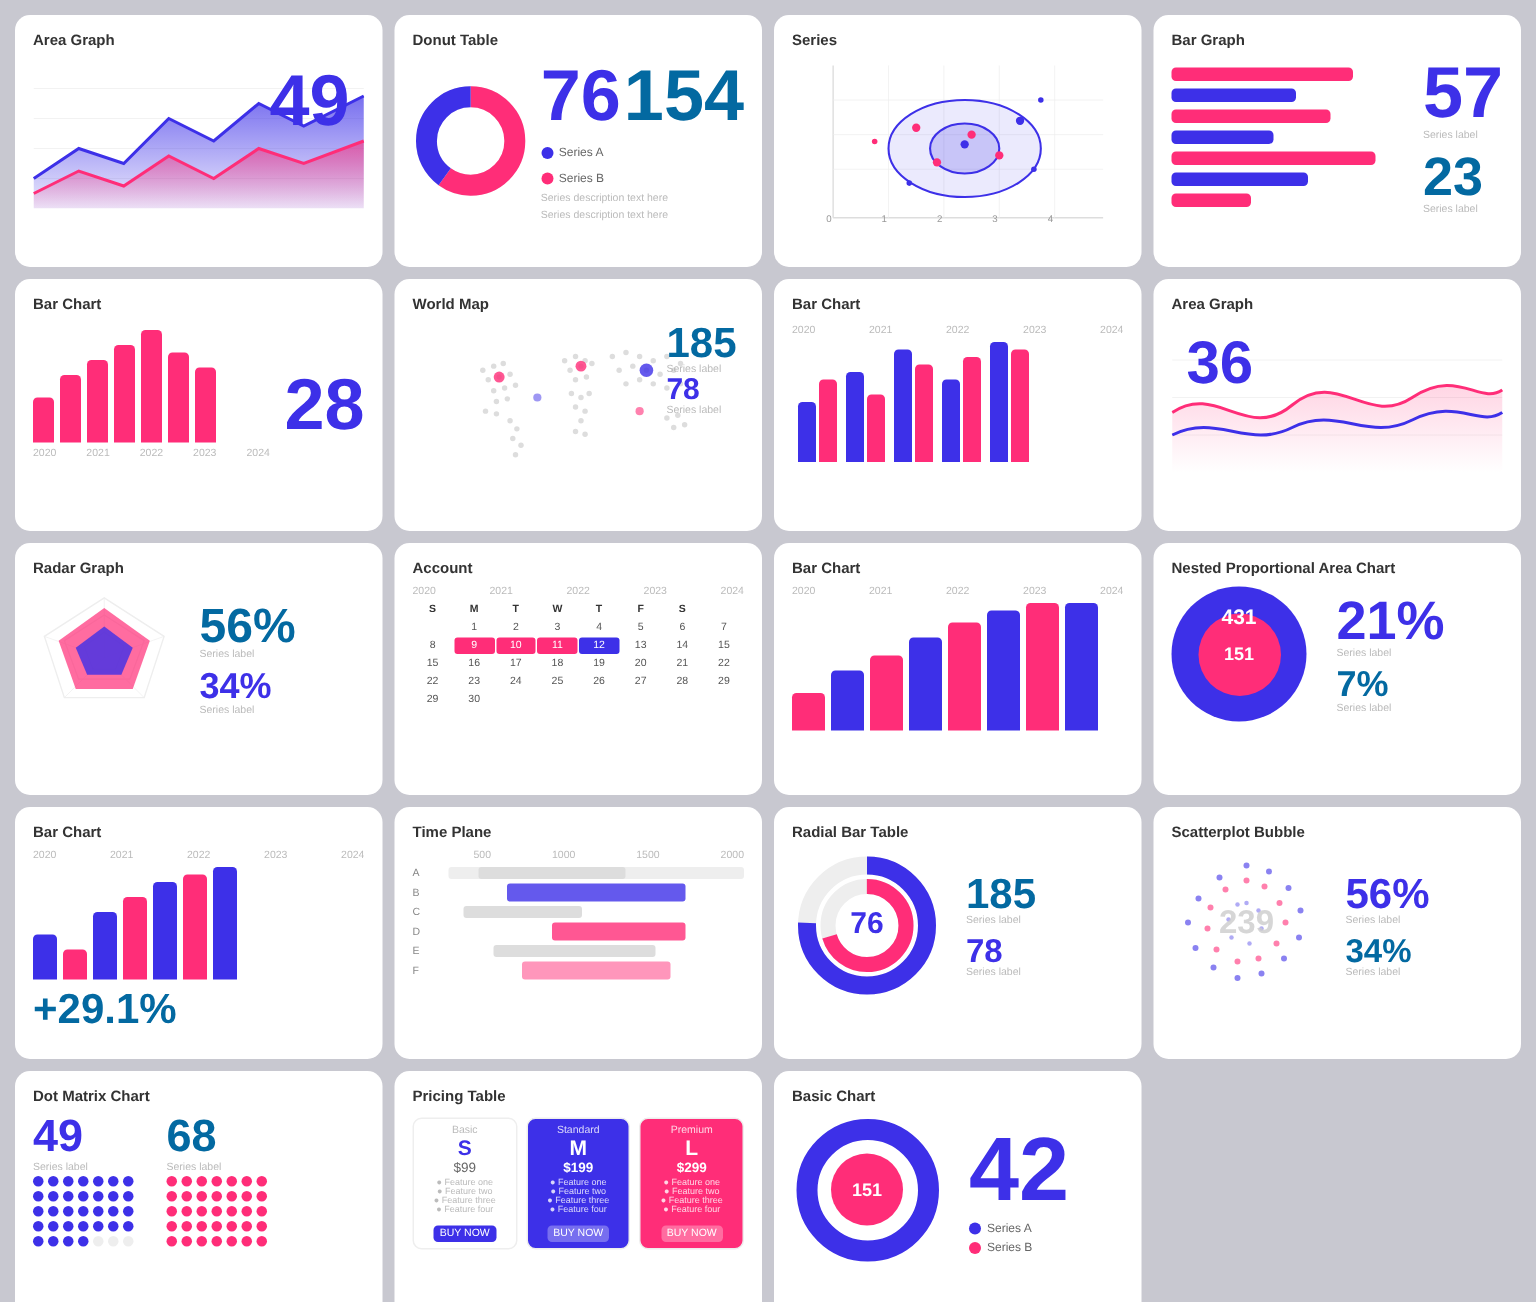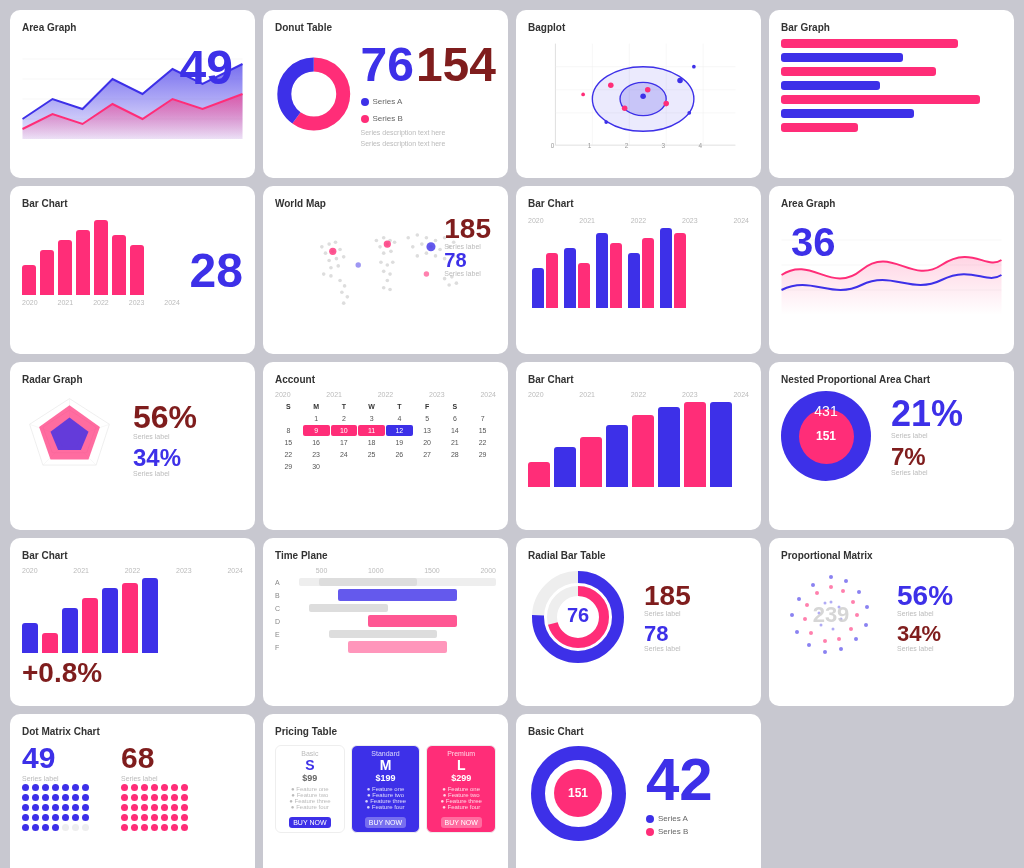--- a/index.html
+++ b/index.html
@@ -27,21 +27,21 @@
       font-size: 10px;
       font-weight: 700;
       color: #333;
       margin-bottom: 6px;
     }
     
     .big-num {
       font-weight: 900;
       line-height: 1;
     }
-    .pink { color: #7f1d1d; }
+    .pink { color: #0369a1; }
     .purple { color: #3d30e8; }
     .num-lg { font-size: 48px; }
     .num-md { font-size: 36px; }
     .legend-item { display: flex; align-items: center; gap: 4px; font-size: 8px; color: #666; margin-top: 4px; }
     .legend-dot { width: 8px; height: 8px; border-radius: 50%; }
     .hbars { flex: 1; display: flex; flex-direction: column; gap: 5px; }
     .hbar-row { display: flex; align-items: center; gap: 4px; }
     .hbar { height: 8px; border-radius: 3px; }
 
     
@@ -55,21 +55,21 @@
 
     
     .cal-grid { display: grid; grid-template-columns: repeat(8, 1fr); gap: 1px; font-size: 7px; color: #555; }
     .cal-cell { text-align: center; padding: 2px 0; border-radius: 2px; }
     .cal-highlight { background: #ff2d78; color: white; border-radius: 2px; }
     .cal-highlight-purple { background: #3d30e8; color: white; border-radius: 2px; }
 
     
     .nested-circle-outer { width: 90px; height: 90px; border-radius: 50%; background: #3d30e8; display: flex; align-items: center; justify-content: center; position: relative; }
     .nested-circle-inner { width: 55px; height: 55px; border-radius: 50%; background: #ff2d78; display: flex; align-items: center; justify-content: center; color: white; font-size: 12px; font-weight: 900; }
-    .nested-num-outer { position: absolute; top: 12px; color: white; font-size: 14px; font-weight: 400; }
+    .nested-num-outer { position: absolute; top: 12px; color: white; font-size: 14px; font-weight: 700; }
 
     
     .timeplane { width: 100%; }
     .tp-row { display: flex; gap: 4px; align-items: center; margin-bottom: 3px; }
     .tp-label { font-size: 7px; color: #888; width: 20px; }
     .dot-group { display: flex; flex-direction: column; gap: 3px; }
     .dot-row-dm { display: flex; gap: 3px; }
     .dot { width: 7px; height: 7px; border-radius: 50%; }
 
     
@@ -147,21 +147,21 @@
           <div class="legend-dot" style="background:#ff2d78;"></div>
           <span>Series B</span>
         </div>
         <div style="font-size:7px;color:#bbb;margin-top:2px;">Series description text here</div>
         <div style="font-size:7px;color:#bbb;">Series description text here</div>
       </div>
     </div>
   </div>
 
   <div class="card">
-    <div class="card-title">Bagplot</div>
+    <div class="card-title">Series</div>
     <svg viewBox="0 0 220 130" style="width:100%;height:120px;">
 
       <line x1="20" y1="5" x2="20" y2="115" stroke="#ddd" stroke-width="1"></line>
       <line x1="20" y1="115" x2="215" y2="115" stroke="#ddd" stroke-width="1"></line>
 
       <line x1="20" y1="30" x2="215" y2="30" stroke="#eee" stroke-width="0.5"></line>
       <line x1="20" y1="55" x2="215" y2="55" stroke="#eee" stroke-width="0.5"></line>
       <line x1="20" y1="80" x2="215" y2="80" stroke="#eee" stroke-width="0.5"></line>
       <line x1="60" y1="5" x2="60" y2="115" stroke="#eee" stroke-width="0.5"></line>
       <line x1="100" y1="5" x2="100" y2="115" stroke="#eee" stroke-width="0.5"></line>
@@ -209,20 +209,26 @@
           </div>
         <div class="hbar-row">
             <div class="hbar" style="width:90%;background:#ff2d78;height:9px;"></div>
           </div>
         <div class="hbar-row">
             <div class="hbar" style="width:60%;background:#3d30e8;height:9px;"></div>
           </div>
         <div class="hbar-row">
             <div class="hbar" style="width:35%;background:#ff2d78;height:9px;"></div>
           </div>
+      </div>
+      <div style="margin-left:8px;">
+        <div class="big-num num-lg purple">57</div>
+        <div style="font-size:7px;color:#bbb;">Series label</div>
+        <div class="big-num num-md pink" style="margin-top:6px;">23</div>
+        <div style="font-size:7px;color:#bbb;">Series label</div>
       </div>
     </div>
   </div>
 
   <div class="card">
     <div class="card-title">Bar Chart</div>
     <div class="flex-row" style="align-items:flex-end;margin-top:4px;">
       <div class="vbars" style="flex:1;">
         <div class="vbar" style="width:14px;height:30px;background:#ff2d78;"></div>
         <div class="vbar" style="width:14px;height:45px;background:#ff2d78;"></div>
@@ -528,21 +534,21 @@
       <div style="display:flex;align-items:flex-end;gap:4px;height:75px;">
         <div class="vbar" style="width:16px;height:30px;background:#3d30e8;"></div>
         <div class="vbar" style="width:16px;height:20px;background:#ff2d78;"></div>
         <div class="vbar" style="width:16px;height:45px;background:#3d30e8;"></div>
         <div class="vbar" style="width:16px;height:55px;background:#ff2d78;"></div>
         <div class="vbar" style="width:16px;height:65px;background:#3d30e8;"></div>
         <div class="vbar" style="width:16px;height:70px;background:#ff2d78;"></div>
         <div class="vbar" style="width:16px;height:75px;background:#3d30e8;"></div>
       </div>
       <div style="margin-top:6px;">
-        <span class="big-num pink" style="font-size:28px;">+0.8%</span>
+        <span class="big-num pink" style="font-size:28px;">+29.1%</span>
       </div>
     </div>
   </div>
 
   <div class="card">
     <div class="card-title">Time Plane</div>
     <div style="margin-top:6px;">
       <div style="font-size:7px;color:#bbb;display:flex;justify-content:space-between;margin-bottom:4px;">
         <span></span>
           <span>500</span>
@@ -608,21 +614,21 @@
       <div style="margin-left:8px;">
         <div class="big-num pink" style="font-size:28px;">185</div>
         <div style="font-size:7px;color:#bbb;">Series label</div>
         <div class="big-num purple" style="font-size:22px;margin-top:6px;">78</div>
         <div style="font-size:7px;color:#bbb;">Series label</div>
       </div>
     </div>
   </div>
 
   <div class="card">
-    <div class="card-title">Proportional Matrix</div>
+    <div class="card-title">Scatterplot Bubble</div>
     <div class="flex-row" style="margin-top:4px;align-items:center;">
       <svg viewBox="0 0 100 100" width="100" height="100">
 
         <g fill="#3d30e8" opacity="0.6">
           <circle cx="50" cy="10" r="2"></circle>
             <circle cx="65" cy="14" r="2"></circle>
             <circle cx="78" cy="25" r="2"></circle>
           <circle cx="86" cy="40" r="2"></circle>
             <circle cx="85" cy="58" r="2"></circle>
             <circle cx="75" cy="72" r="2"></circle>
@@ -716,21 +722,21 @@
               <div class="dot" style="background:#3d30e8;"></div>
               <div class="dot" style="background:#3d30e8;"></div>
               <div class="dot" style="background:#3d30e8;"></div>
               <div class="dot" style="background:#3d30e8;"></div>
               <div class="dot" style="background:#eee;"></div>
               <div class="dot" style="background:#eee;"></div>
               <div class="dot" style="background:#eee;"></div>
             </div>
         </div>
       </div>
-      <div class="flex-col" style="gap:2px;margin-left:24px;">
+      <div class="flex-col" style="gap:2px;margin-left:14px;">
         <div class="big-num pink" style="font-size:30px;">68</div>
         <div style="font-size:7px;color:#bbb;">Series label</div>
 
         <div class="dot-group">
           <div class="dot-row-dm">
               <div class="dot" style="background:#ff2d78;"></div>
               <div class="dot" style="background:#ff2d78;"></div>
               <div class="dot" style="background:#ff2d78;"></div>
               <div class="dot" style="background:#ff2d78;"></div>
               <div class="dot" style="background:#ff2d78;"></div>
@@ -777,21 +783,21 @@
       </div>
     </div>
   </div>
 
   <div class="card">
     <div class="card-title">Pricing Table</div>
     <div class="pricing" style="margin-top:8px;">
       <div class="pricing-col">
         <div style="font-size:7px;color:#bbb;">Basic</div>
         <div class="pricing-letter" style="color:#3d30e8;">S</div>
-        <div style="font-size:9px;font-weight:700;">$99</div>
+        <div style="font-size:9px;font-weight:400;">$99</div>
         <div style="font-size:6px;color:#bbb;margin:3px 0;">● Feature one<br>● Feature two<br>● Feature three<br>● Feature four</div>
         <span class="pricing-btn">BUY NOW</span>
       </div>
       <div class="pricing-col featured">
         <div style="font-size:7px;opacity:0.8;">Standard</div>
         <div class="pricing-letter">M</div>
         <div style="font-size:9px;font-weight:700;">$199</div>
         <div style="font-size:6px;opacity:0.8;margin:3px 0;">● Feature one<br>● Feature two<br>● Feature three<br>● Feature four</div>
         <span class="pricing-btn" style="background:rgba(255,255,255,0.3);">BUY NOW</span>
       </div>

